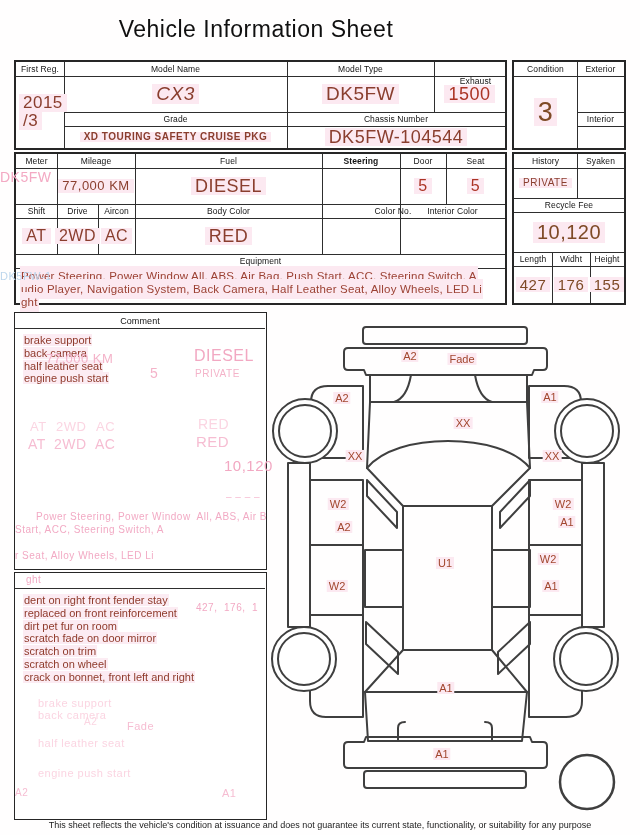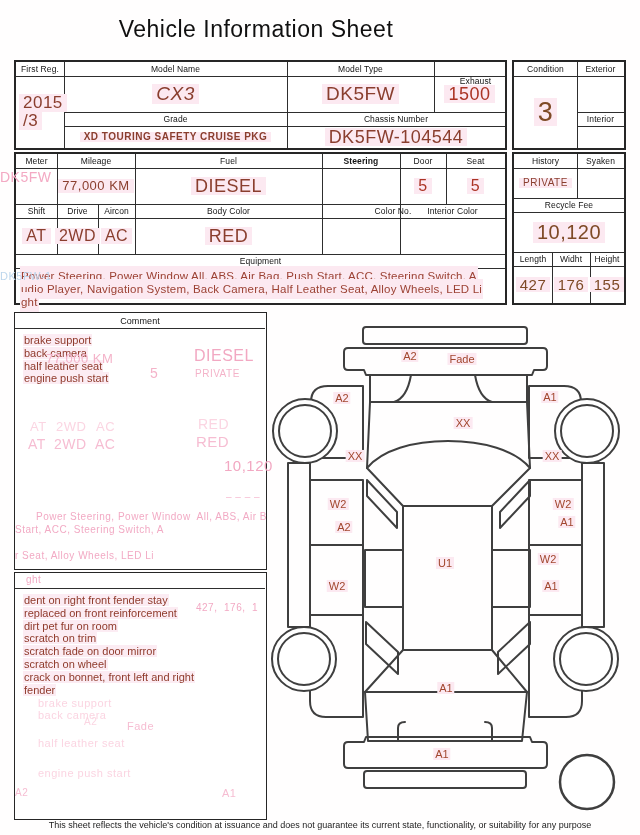--- a/index.html
+++ b/index.html
@@ -233,25 +233,24 @@
       <div><span>engine push start</span></div>
     </div>
   </div>
 
   <div class="box" style="left:14px;top:572px;width:253px;height:248px;border-width:1.5px;">
     <div class="hl-line" style="left:0;top:15px;width:250px;"></div>
     <div class="note-lines" style="left:8px;top:21px;width:236px;">
       <div><span>dent on right front fender stay</span></div>
       <div><span>replaced on front reinforcement</span></div>
       <div><span>dirt pet fur on room</span></div>
+      <div><span>scratch fade on door mirror</span></div>
       <div><span>scratch on trim</span></div>
-      <div><span>scratch fade on door mirror</span></div>
       <div><span>scratch on wheel</span></div>
       <div><span>crack on bonnet, front left and right</span></div>
-      <div><span>fender</span></div>
     </div>
   </div>
 
   <div class="abs" style="left:270px;top:310px;width:370px;height:510px;">
     <svg width="370" height="510" viewBox="0 0 370 510">
       <g stroke="#3f3f3f" stroke-width="2" fill="none" stroke-linejoin="round" stroke-linecap="round">
 
         <rect x="93" y="17" width="164" height="17" rx="3"></rect>
         <path d="M78,38 H273 Q277,38 277,42 V56 Q277,60 273,60 H264 L262,65 H96 L94,60 H78 Q74,60 74,56 V42 Q74,38 78,38 Z"></path>
 

